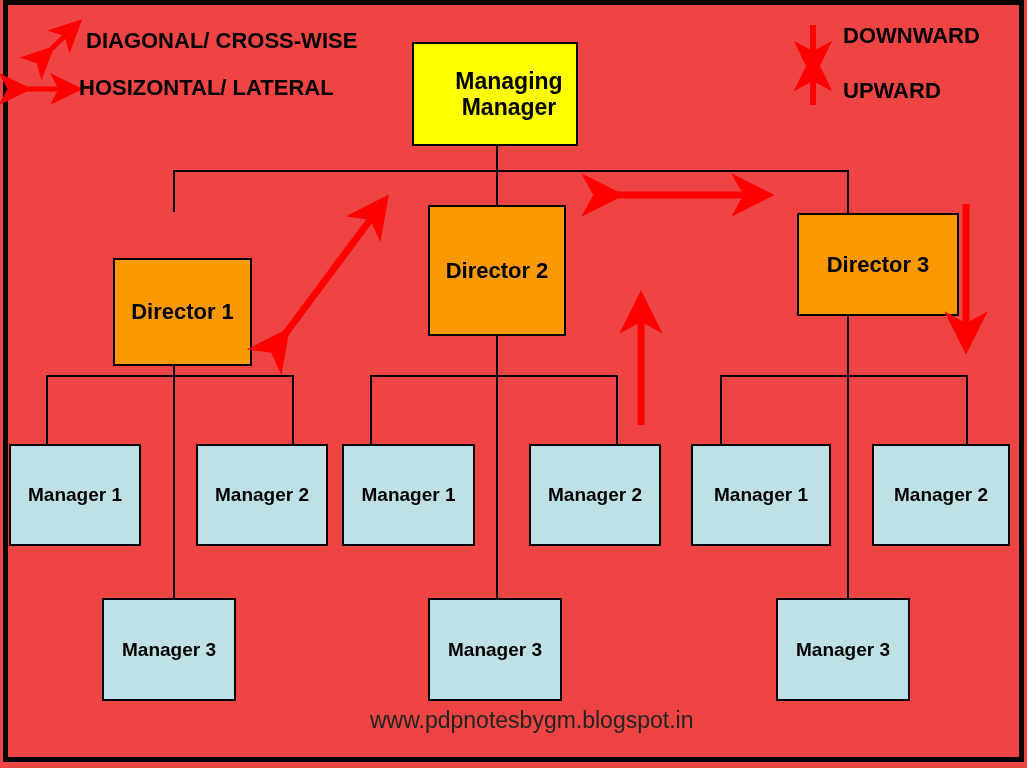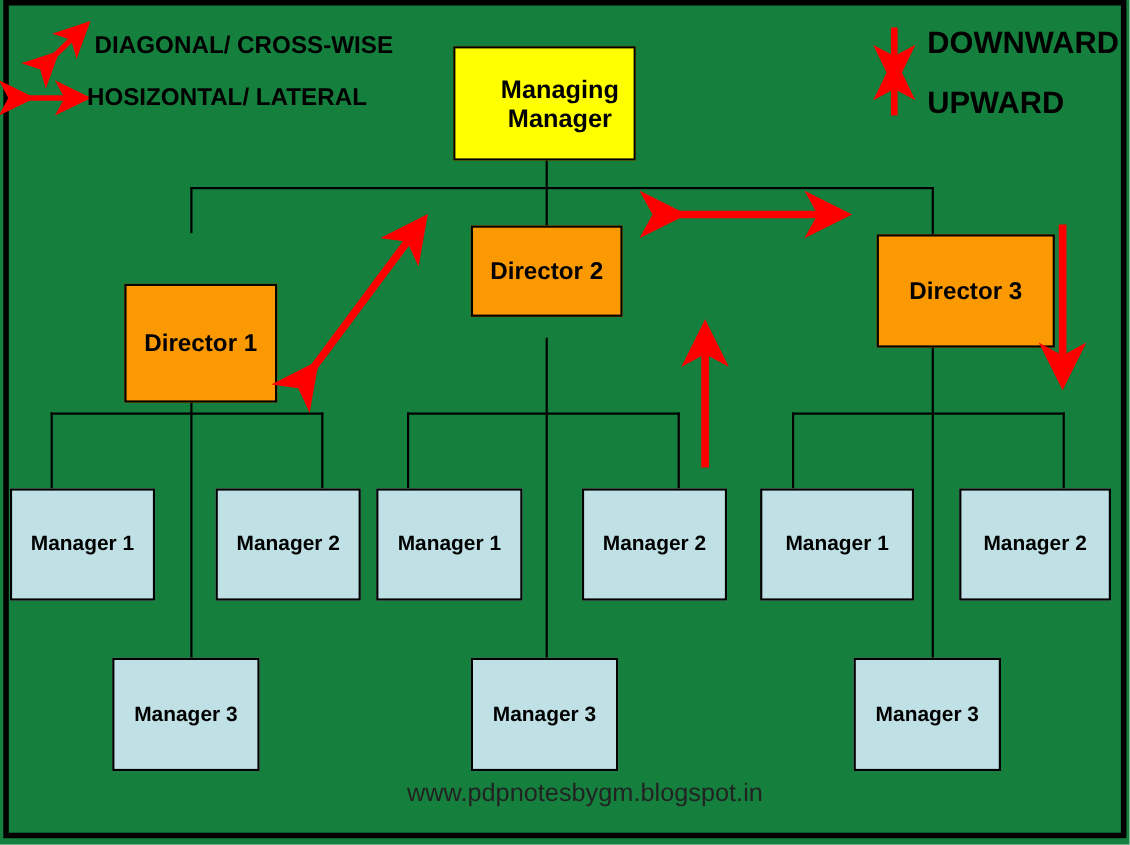--- a/index.html
+++ b/index.html
@@ -8,21 +8,21 @@
     padding: 0;
     background: #ffffff;
   }
   body {
     font-family: "Liberation Sans", sans-serif;
   }
   #canvas {
     position: relative;
     width: 1027px;
     height: 768px;
-    background: #15803d;
+    background: #ef4444;
     overflow: hidden;
     box-sizing: border-box;
   }
   
   #frame {
     position: absolute;
     left: 3px;
     top: 0px;
     width: 1021px;
     height: 762px;
@@ -69,21 +69,21 @@
 
   
   .legend-label {
     position: absolute;
     font-weight: bold;
     color: #000000;
     white-space: nowrap;
     z-index: 6;
   }
   .legend-left { font-size: 22px; }
-  .legend-right { font-size: 28px; }
+  .legend-right { font-size: 22px; }
 
   
   #arrows {
     position: absolute;
     left: 0;
     top: 0;
     width: 1027px;
     height: 768px;
     z-index: 7;
     pointer-events: none;
@@ -166,21 +166,21 @@
     <div>
       <div>Managing</div>
       <div>Manager</div>
     </div>
   </div>
 
   <div class="node director" style="left:113px; top:211px; width:139px; height:108px;margin-top:47px;">
     <span>Director 1</span>
   </div>
 
-  <div class="node director" style="left:428px; top:205px; width:138px; height:83px;text-align:right;">
+  <div class="node director" style="left:428px; top:205px; width:138px; height:131px;text-align:right;">
     <span>Director 2</span>
   </div>
 
   <div class="node director" style="left:797px; top:213px; width:162px; height:103px;">
     <span>Director 3</span>
   </div>
 
   <div class="node manager" style="left:9px; top:444px; width:132px; height:102px;">
     <span>Manager 1</span>
   </div>

